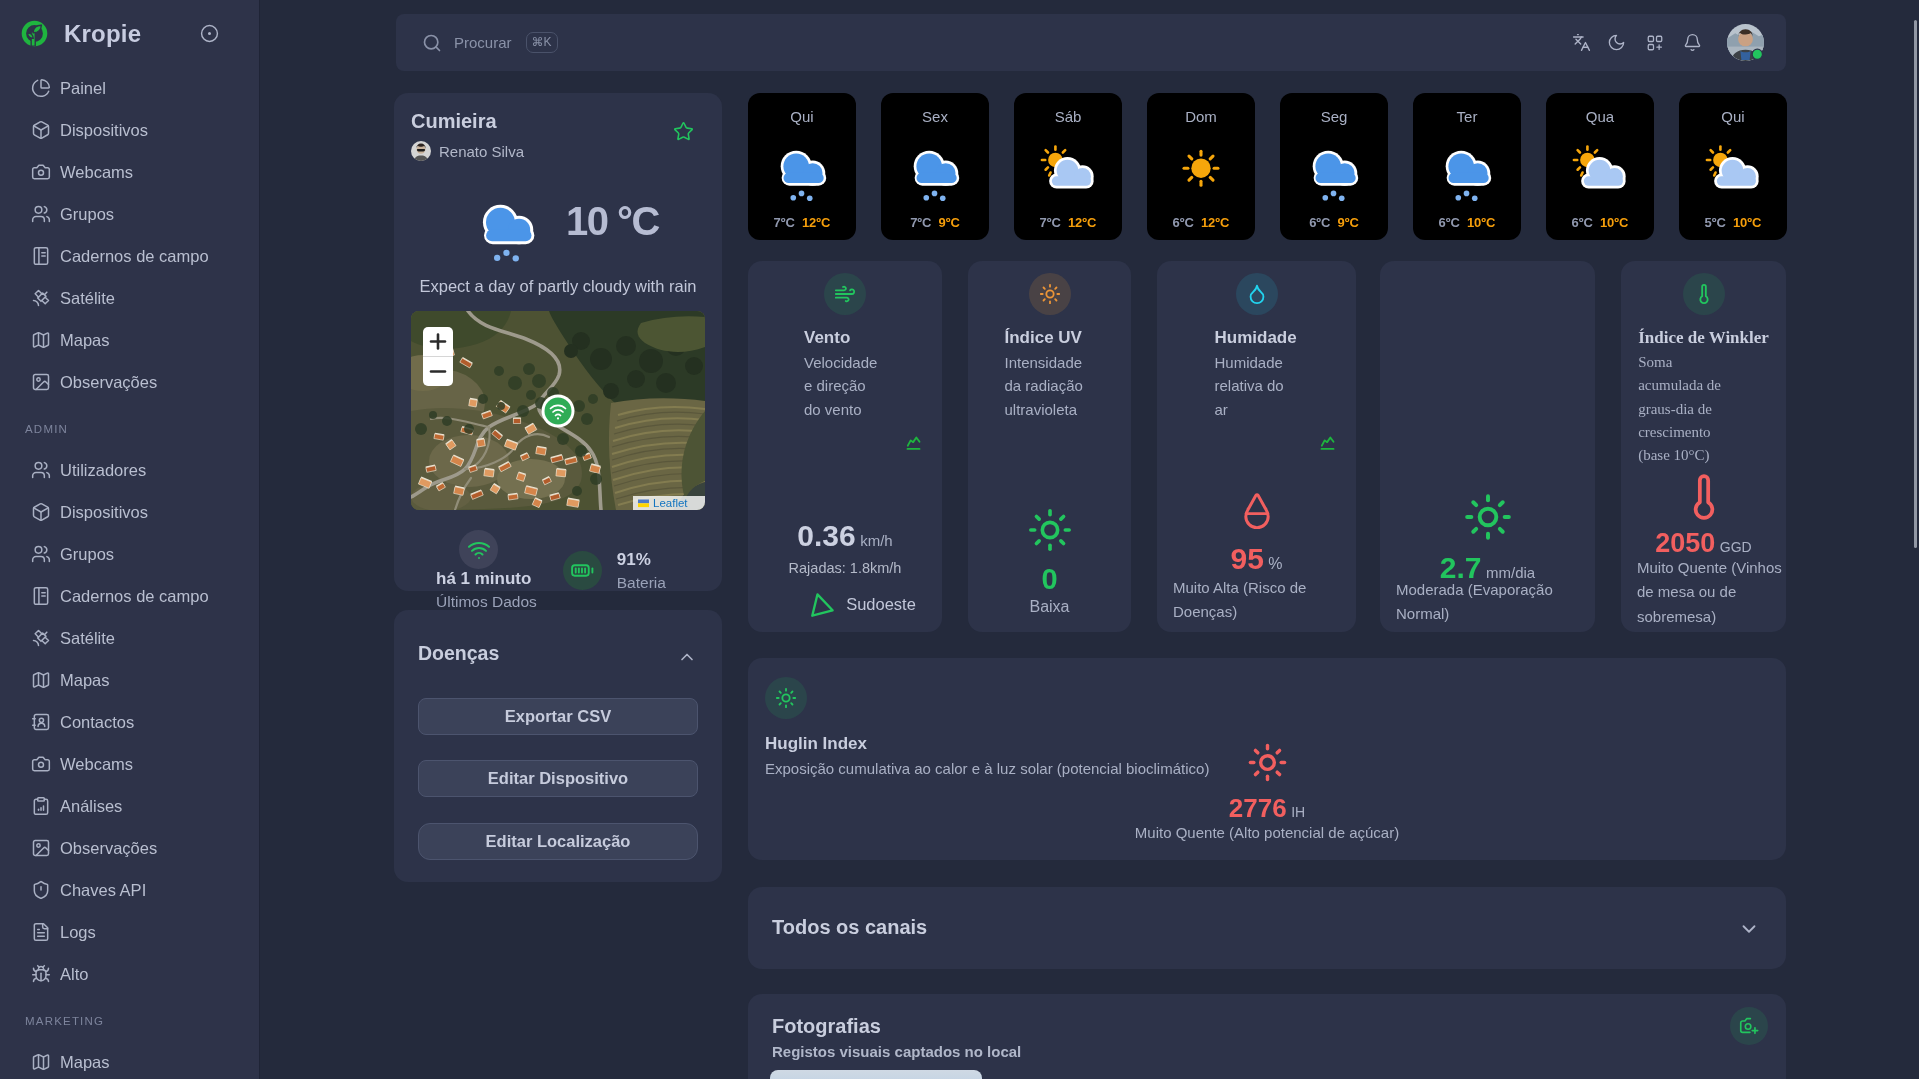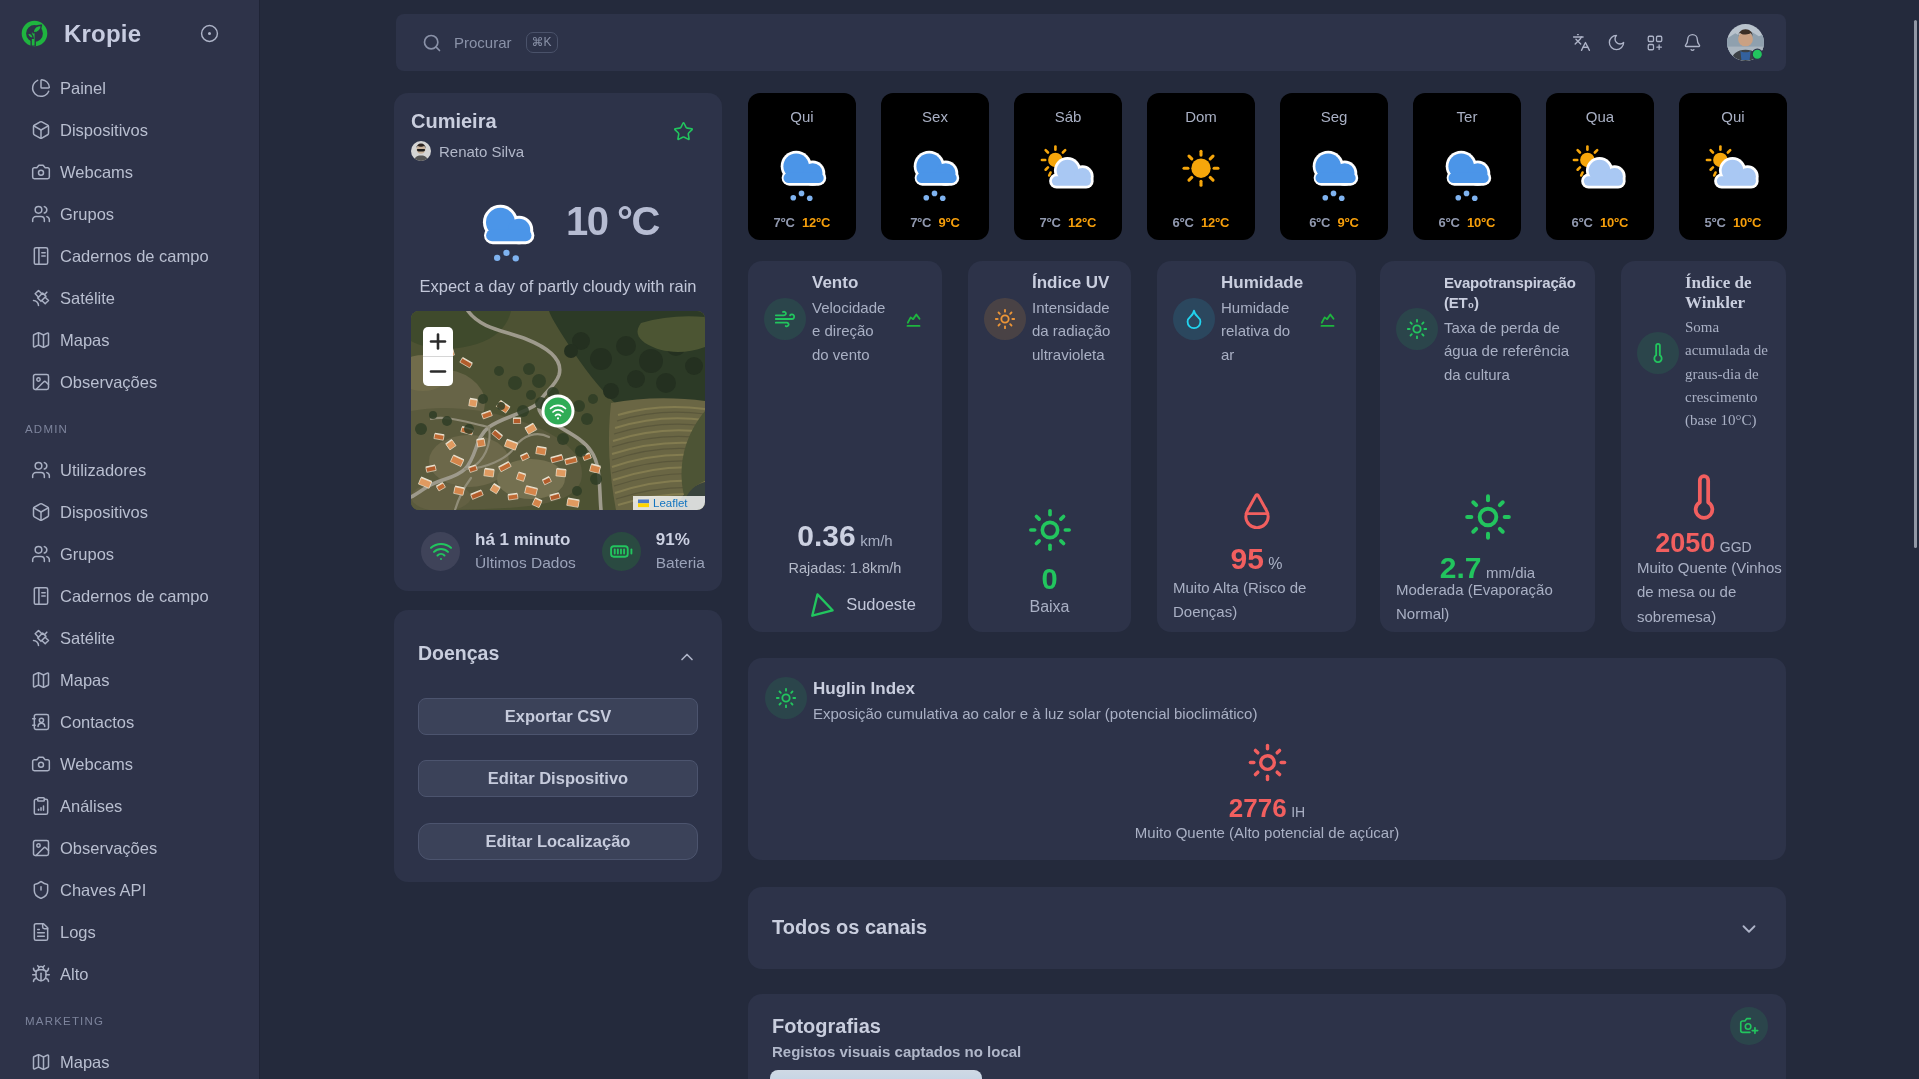--- a/index.html
+++ b/index.html
@@ -45,21 +45,21 @@
 .obtn{position:absolute;left:24px;width:280px;height:37px;background:#3b4259;border:1px solid #4c546e;border-radius:8px;color:#c6cbdc;font-size:16.5px;font-weight:700;display:flex;align-items:center;justify-content:center;}
 
 .fcard{position:absolute;top:93px;width:108px;height:147px;background:#000000;border-radius:12px;text-align:center;}
 .fcard .day{margin-top:15px;font-size:15px;color:#a9b0c4;}
 .fcard .ic{margin:18px auto 0;width:62px;height:62px;position:relative;}
 .fcard .temps{position:absolute;bottom:10px;width:100%;display:flex;justify-content:center;gap:7px;font-size:13px;font-weight:700;}
 .tmin{color:#9098ae;}
 .tmax{color:#f59e0b;}
 
 .mcard{position:absolute;top:261px;height:371px;background:#2d3349;border-radius:14px;padding:12px 16px;}
-.mhead{display:flex;align-items:center;gap:6px;}
+.mhead{display:flex;align-items:center;gap:13px;flex-direction:column;}
 .mcirc{width:42px;height:42px;border-radius:50%;flex:0 0 auto;display:flex;align-items:center;justify-content:center;}
 .mtitle{font-size:17px;font-weight:700;color:#c9cede;margin-bottom:3px;}
 .mdesc{font-size:15px;color:#a9b0c4;line-height:1.55;}
 .mchart{margin-left:auto;margin-right:4px;flex:0 0 auto;}
 .green-bg{background:rgba(34,197,94,.13);}
 .orange-bg{background:rgba(221,148,48,.16);}
 .teal-bg{background:rgba(34,211,238,.13);}
 .mval{position:absolute;left:0;width:100%;text-align:center;}
 .big{font-weight:700;color:#ccd1e1;}
 .unit{font-size:15px;color:#a9b0c4;font-weight:400;}
@@ -752,21 +752,21 @@
 </g>
 <g>
 <rect x="222" y="185" width="72" height="14" fill="rgba(255,255,255,0.8)"></rect>
 <rect x="227" y="188.5" width="11" height="3.8" fill="#4e7ac7"></rect>
 <rect x="227" y="192.3" width="11" height="3.8" fill="#ffd500"></rect>
 <text x="242" y="196" font-family="Liberation Sans" font-size="11.5" fill="#1374c0">Leaflet</text>
 </g>
 </svg>
     </div>
   <div class="foot">
-    <div class="fitem" style="margin-left:27px;">
+    <div class="fitem" style="margin-left:27px;flex-direction:column;">
       <div class="fcirc" style="background:#3f4359;">
         <svg width="24" height="24" viewBox="0 0 24 24" fill="none" stroke="#22c55e" stroke-width="2" stroke-linecap="round" stroke-linejoin="round">
             <use href="#ic-wifi"></use>
           </svg>
       </div>
       <div style="margin-left:15px;">
           <div class="t1">há 1 minuto</div>
           <div class="t2">Últimos Dados</div>
         </div>
     </div>
@@ -1077,31 +1077,20 @@
       </div>
       <div class="mval" style="top:229px;">
         <svg style="margin:0 auto;" width="42" height="42" viewBox="0 0 24 24" fill="none" stroke="#f25f5f" stroke-width="1.7" stroke-linecap="round" stroke-linejoin="round">
           <use href="#ic-dropgauge"></use>
         </svg>
       </div>
         <div class="mval" style="top:283px;"><span class="big redc" style="font-size:30px;line-height:1;">95</span> <span class="unit" style="font-size:16px;">%</span></div>
         <div class="mcap" style="top:315px;">Muito Alta (Risco de<br>Doenças)</div>
     </div>
     <div class="mcard" style="left:1380px;width:215px;">
-   <div class="mhead">
-        <div class="mcirc green-bg">
-          <svg style="margin:0 auto;" width="22" height="22" viewBox="0 0 24 24" fill="none" stroke="#22c55e" stroke-width="2" stroke-linecap="round" stroke-linejoin="round">
-            <use href="#ic-sun"></use>
-          </svg>
-        </div>
-   <div style="max-width:186px;">
-          <div class="mtitle"><span style="font-size:15px;letter-spacing:-0.2px;">Evapotranspiração (ET₀)</span></div>
-          <div class="mdesc" style="width:140px;">Taxa de perda de água de referência da cultura</div>
-        </div>
-   </div>
       <div class="mval" style="top:231px;">
         <svg style="margin:0 auto;" width="50" height="50" viewBox="0 0 24 24" fill="none" stroke="#22c55e" stroke-width="1.9" stroke-linecap="round" stroke-linejoin="round">
           <use href="#ic-sun"></use>
         </svg>
       </div>
         <div class="mval" style="top:292px;"><span class="big greenc" style="font-size:30px;line-height:1;">2.7</span> <span class="unit">mm/dia</span></div>
         <div class="mcap" style="top:317px;">Moderada (Evaporação<br>Normal)</div>
     </div>
     <div class="mcard" style="left:1621px;width:165px;">
    <div class="mhead">

